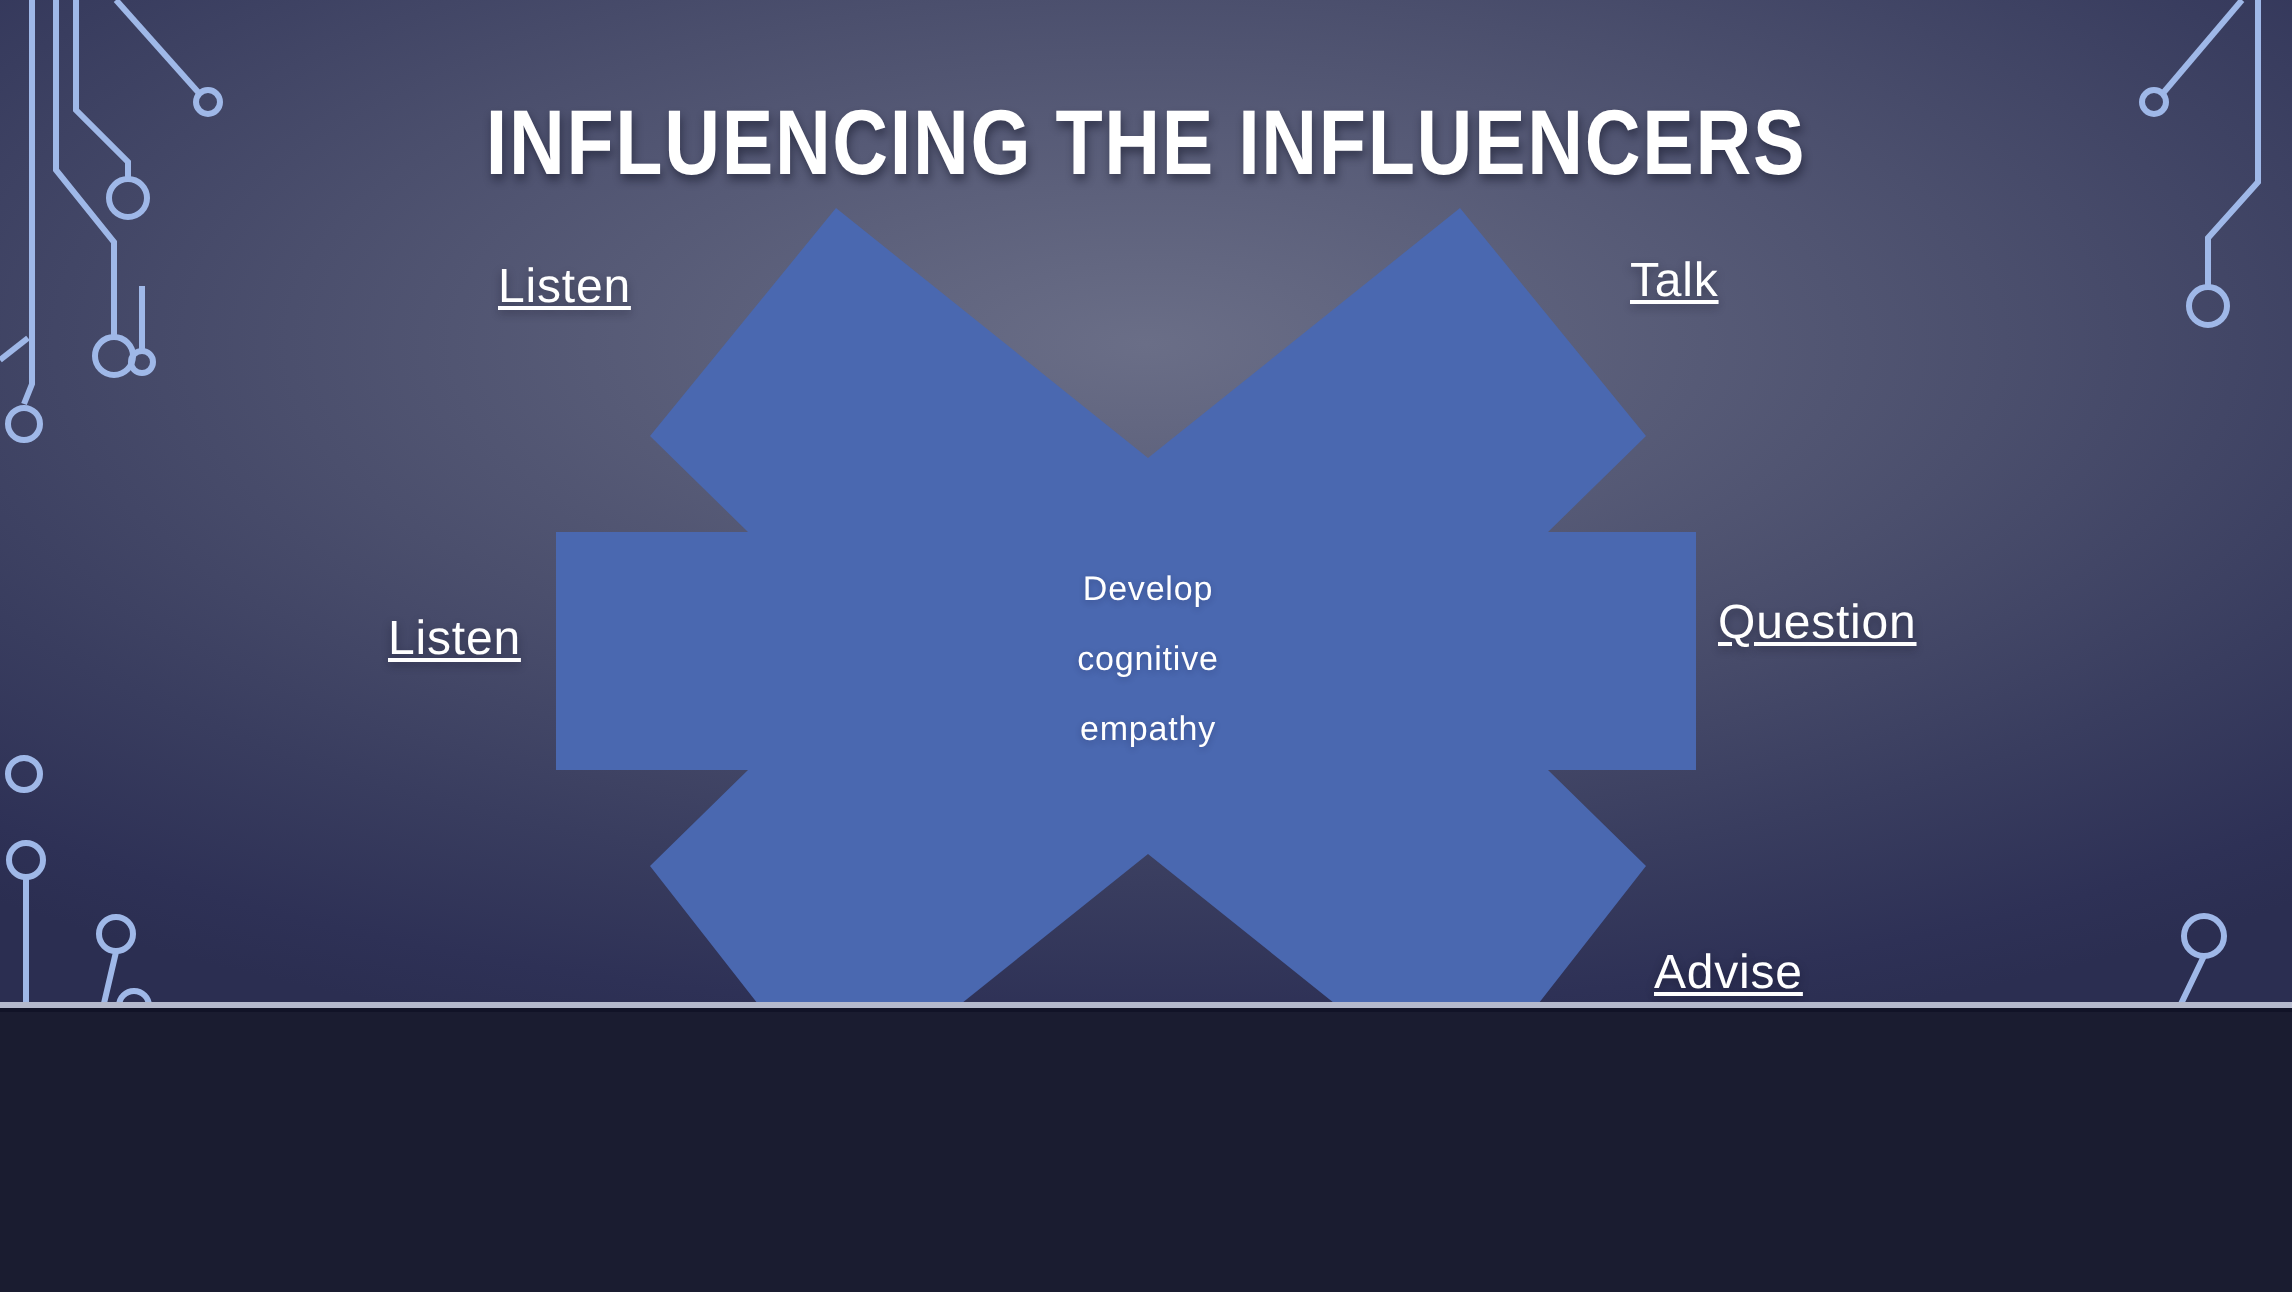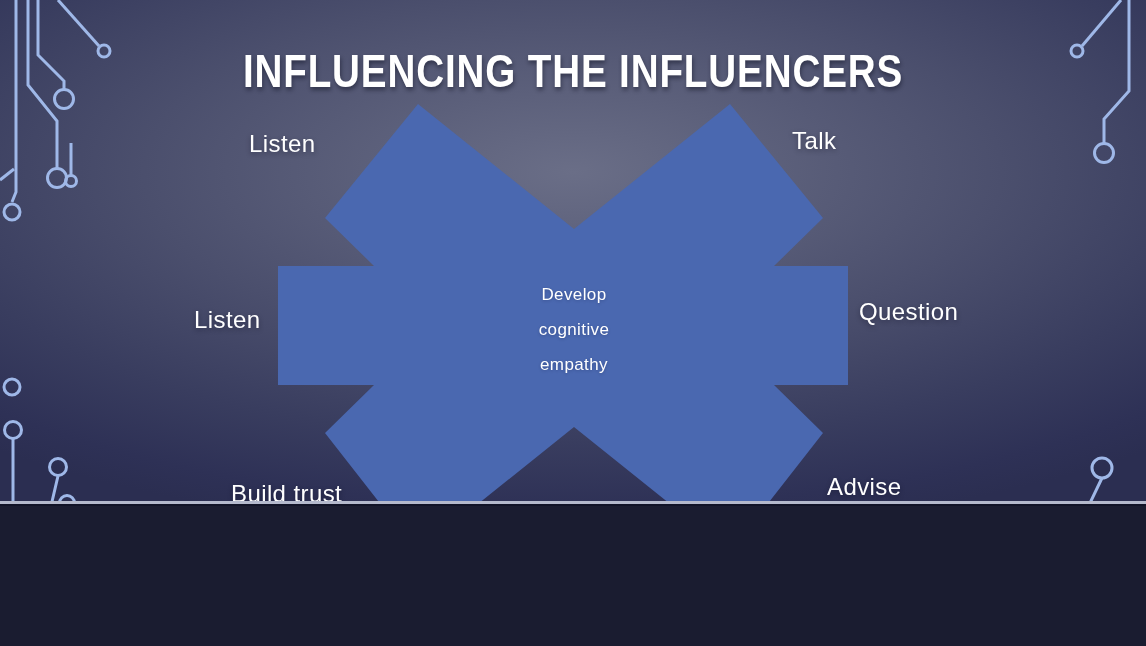--- a/index.html
+++ b/index.html
@@ -20,23 +20,24 @@
     font-size:46px;font-weight:bold;letter-spacing:1px;
     text-shadow:1px 3px 5px rgba(8,10,26,.45);
     white-space:nowrap;
   }
   .title-inner{display:inline-block;transform:scaleX(.84);transform-origin:center;}
   .lbl{
     position:absolute;
     font-size:24px;letter-spacing:.4px;
     text-shadow:0 2px 5px rgba(8,10,26,.35);
     white-space:nowrap;
+    text-decoration:underline;
   }
   .lbl-listen{left:249px;top:130px;}
-  .lbl-talk{left:792px;top:127px;}
+  .lbl-talk{left:815px;top:127px;}
   .lbl-align{left:194px;top:306px;}
   .lbl-question{left:859px;top:298px;}
   .lbl-build-trust{left:231px;top:480px;}
   .lbl-advise{left:827px;top:473px;}
   .center-text{
     position:absolute;left:574px;top:277px;
     transform:translateX(-50%);
     text-align:center;
     font-size:17px;line-height:35px;letter-spacing:.4px;
     text-shadow:0 1px 3px rgba(20,25,60,.25);
@@ -104,21 +105,20 @@
   </svg>
 
   <div class="title">
     <span class="title-inner">INFLUENCING THE INFLUENCERS</span>
   </div>
 
   <div class="lbl lbl-listen">Listen</div>
   <div class="lbl lbl-talk">Talk</div>
   <div class="lbl lbl-align">Listen</div>
   <div class="lbl lbl-question">Question</div>
-  <div class="lbl lbl-build-trust">Build trust</div>
   <div class="lbl lbl-advise">Advise</div>
 
   <div class="center-text">
     <span>Develop</span>
     <span>cognitive</span>
     <span>empathy</span>
   </div>
 
   <div class="bottom-edge"></div>
 </div>

